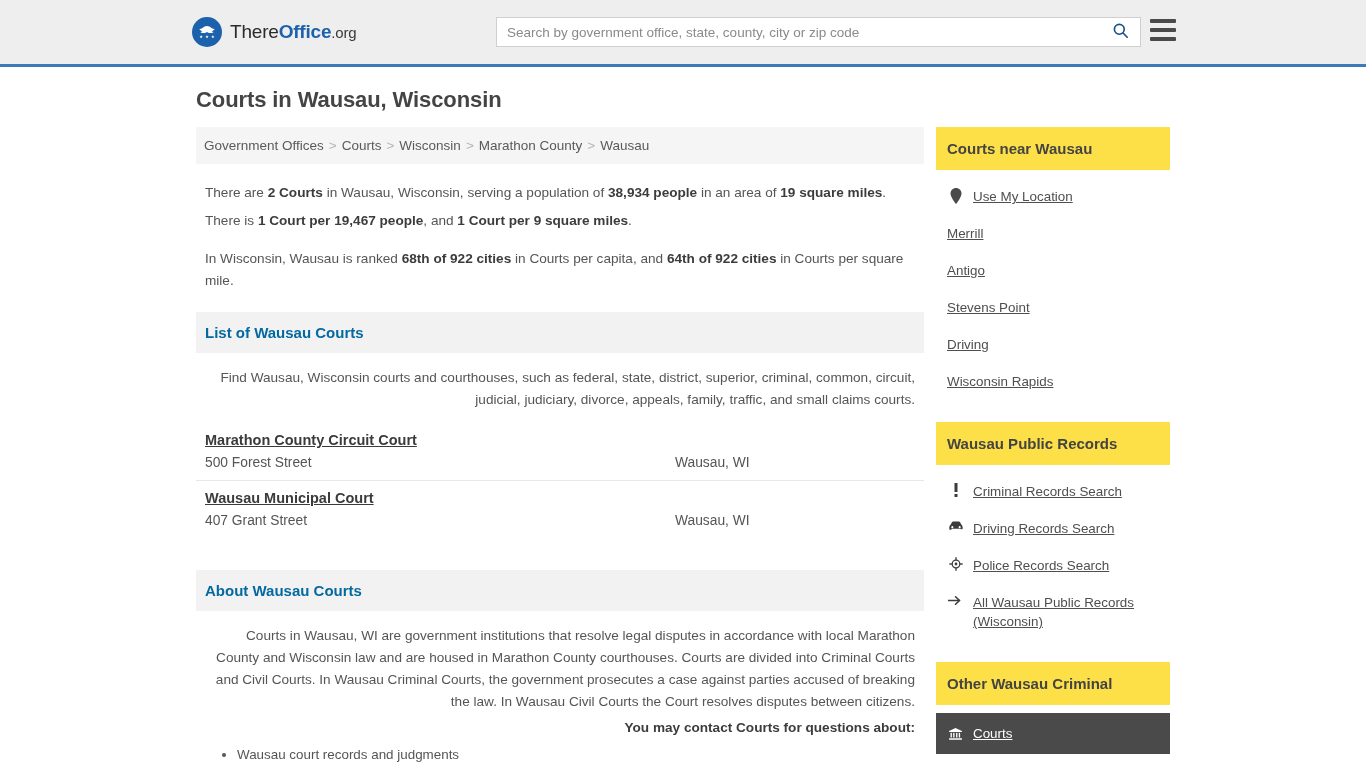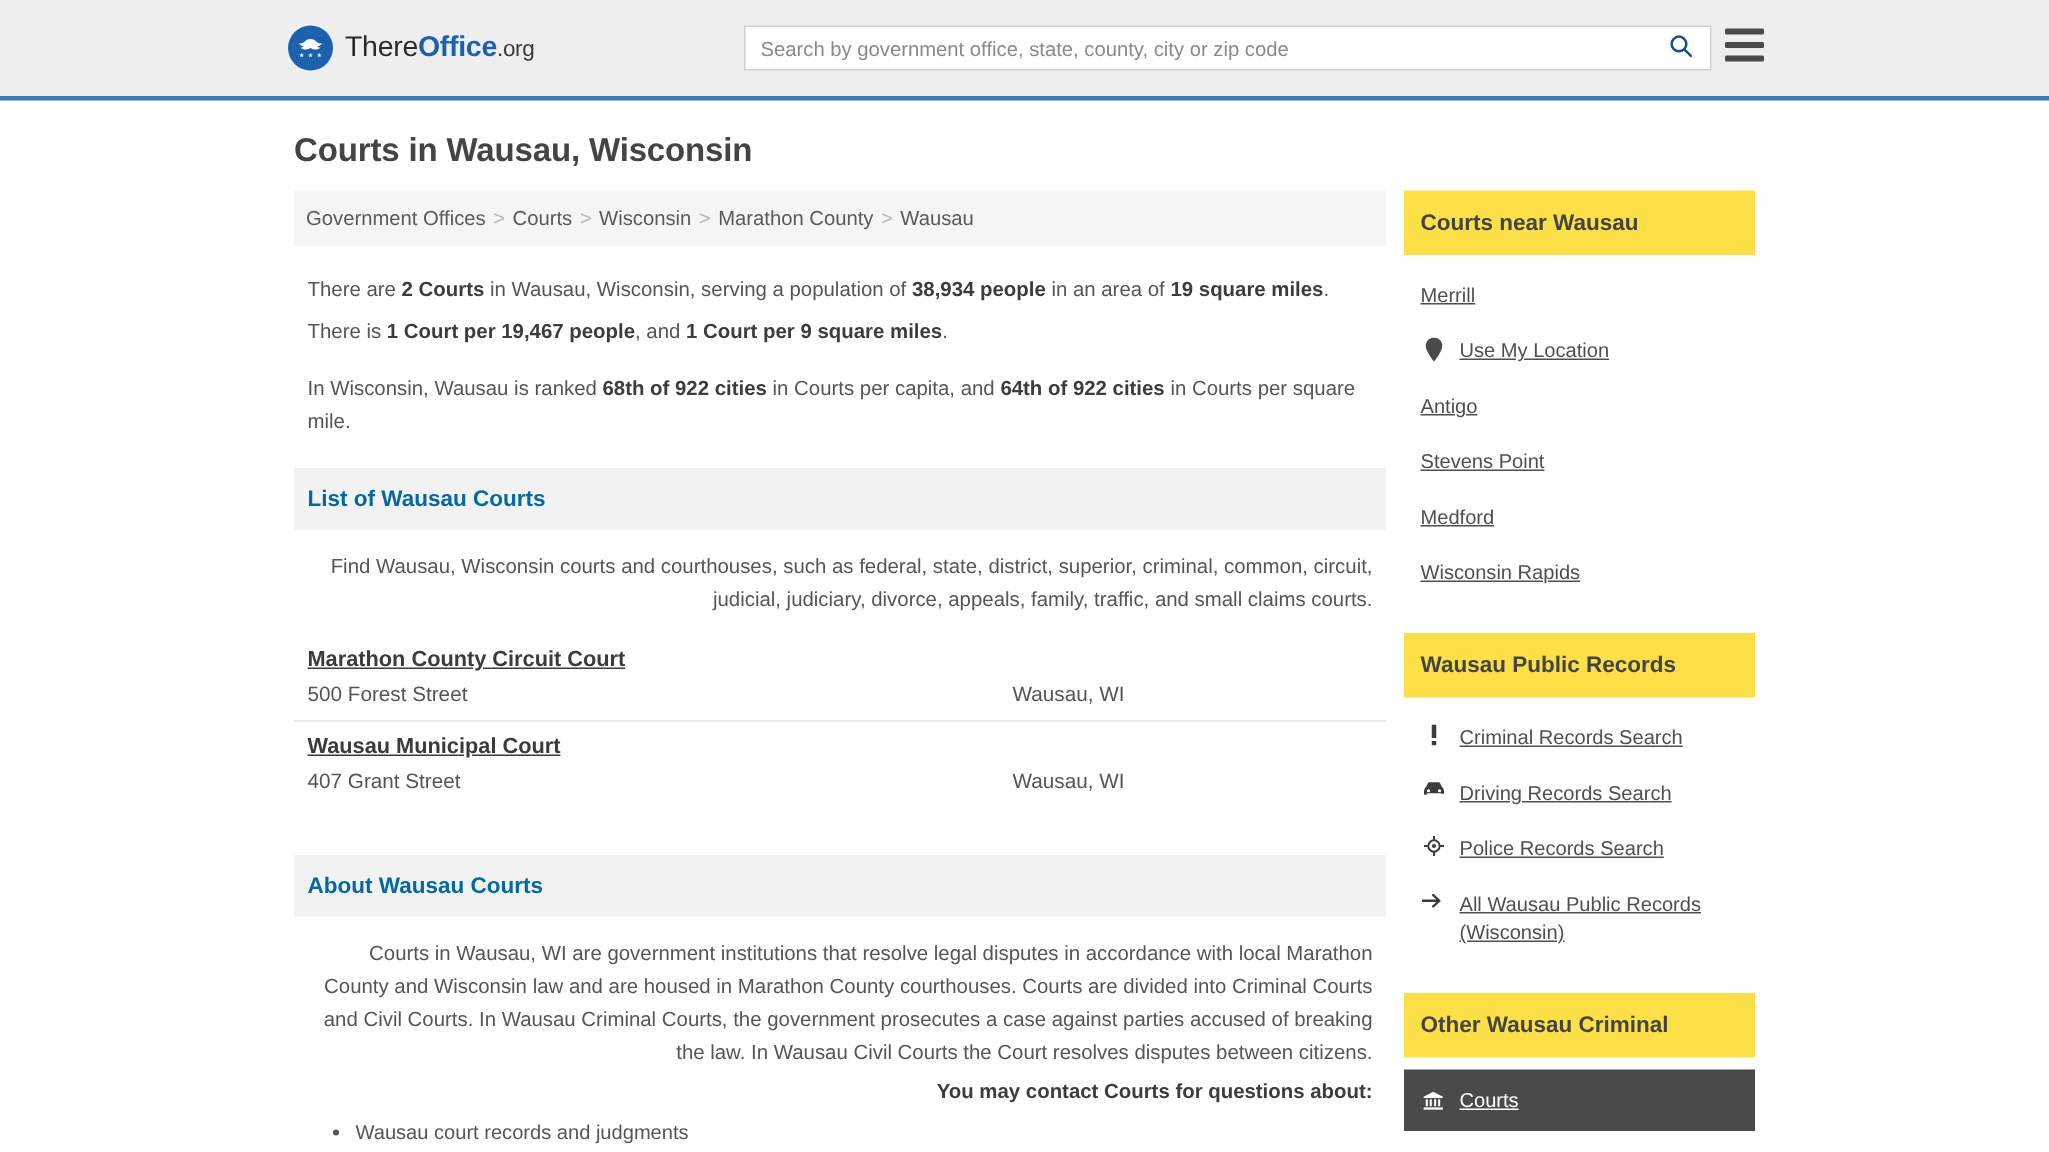--- a/index.html
+++ b/index.html
@@ -348,39 +348,39 @@
 
     </div>
 
     <div class="side-col">
 
       <div class="side-block">
         <div class="side-head">Courts near Wausau</div>
         <div class="side-list">
 
           <div class="side-link-row">
-            <span class="side-link">Merrill</span>
-          </div>
-
-          <div class="side-link-row">
             <span class="side-icon">
               <svg width="12" height="16" viewBox="0 0 24 32">
                 <path d="M12 0C5.9 0 1 4.9 1 11c0 8 11 21 11 21s11-13 11-21c0-6.1-4.9-11-11-11z" fill="#4a4a4a"></path>
               </svg>
             </span>
             <span class="side-link">Use My Location</span>
           </div>
+
+          <div class="side-link-row">
+            <span class="side-link">Merrill</span>
+          </div>
           <div class="side-link-row">
             <span class="side-link">Antigo</span>
           </div>
           <div class="side-link-row">
             <span class="side-link">Stevens Point</span>
           </div>
           <div class="side-link-row">
-            <span class="side-link">Medford</span>
+            <span class="side-link">Driving</span>
           </div>
           <div class="side-link-row">
             <span class="side-link">Wisconsin Rapids</span>
           </div>
         </div>
       </div>
 
       <div class="side-block spaced">
         <div class="side-head">Wausau Public Records</div>
         <div class="side-list">

